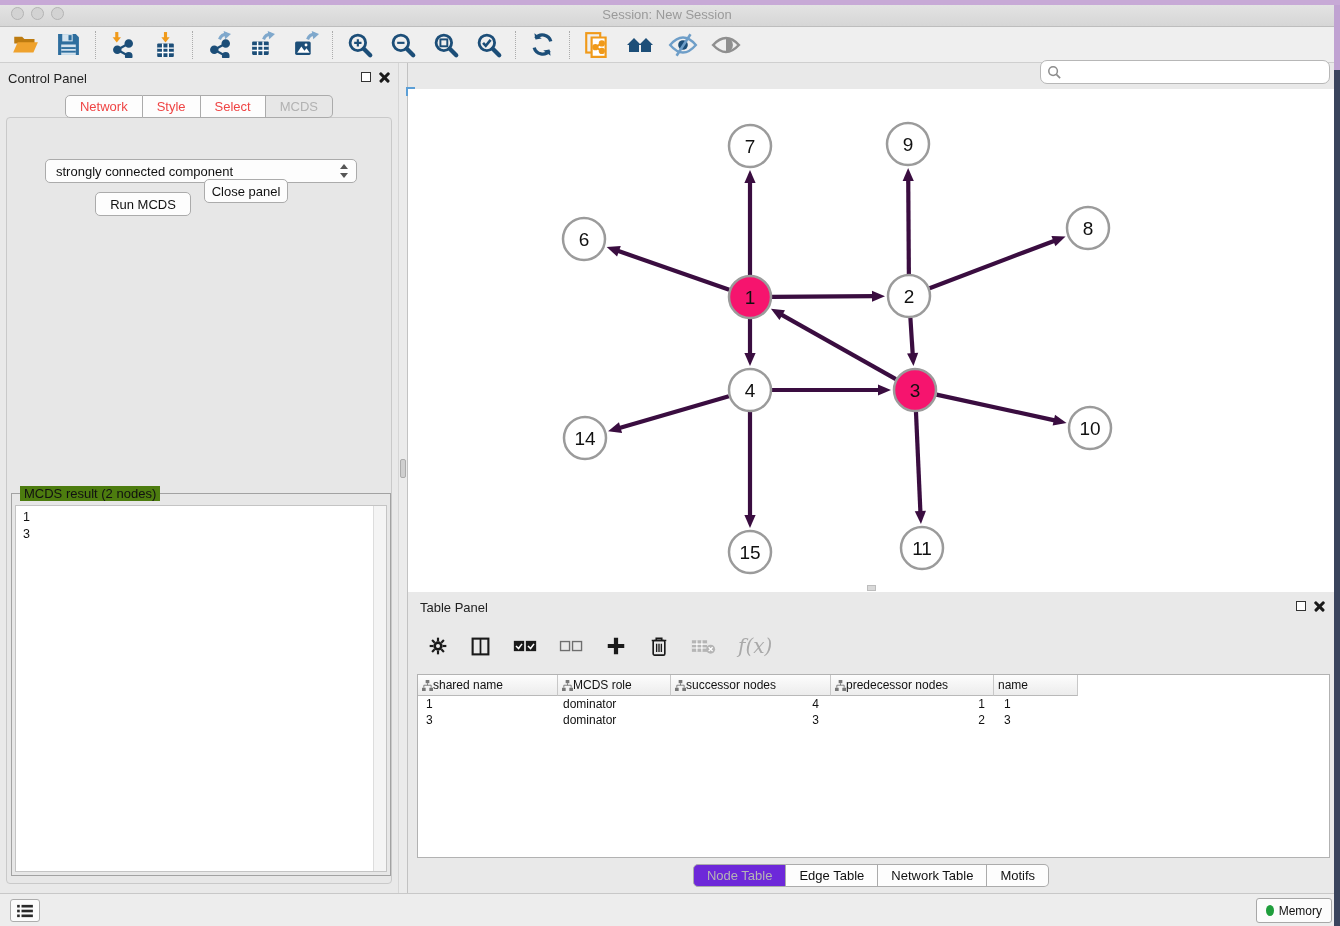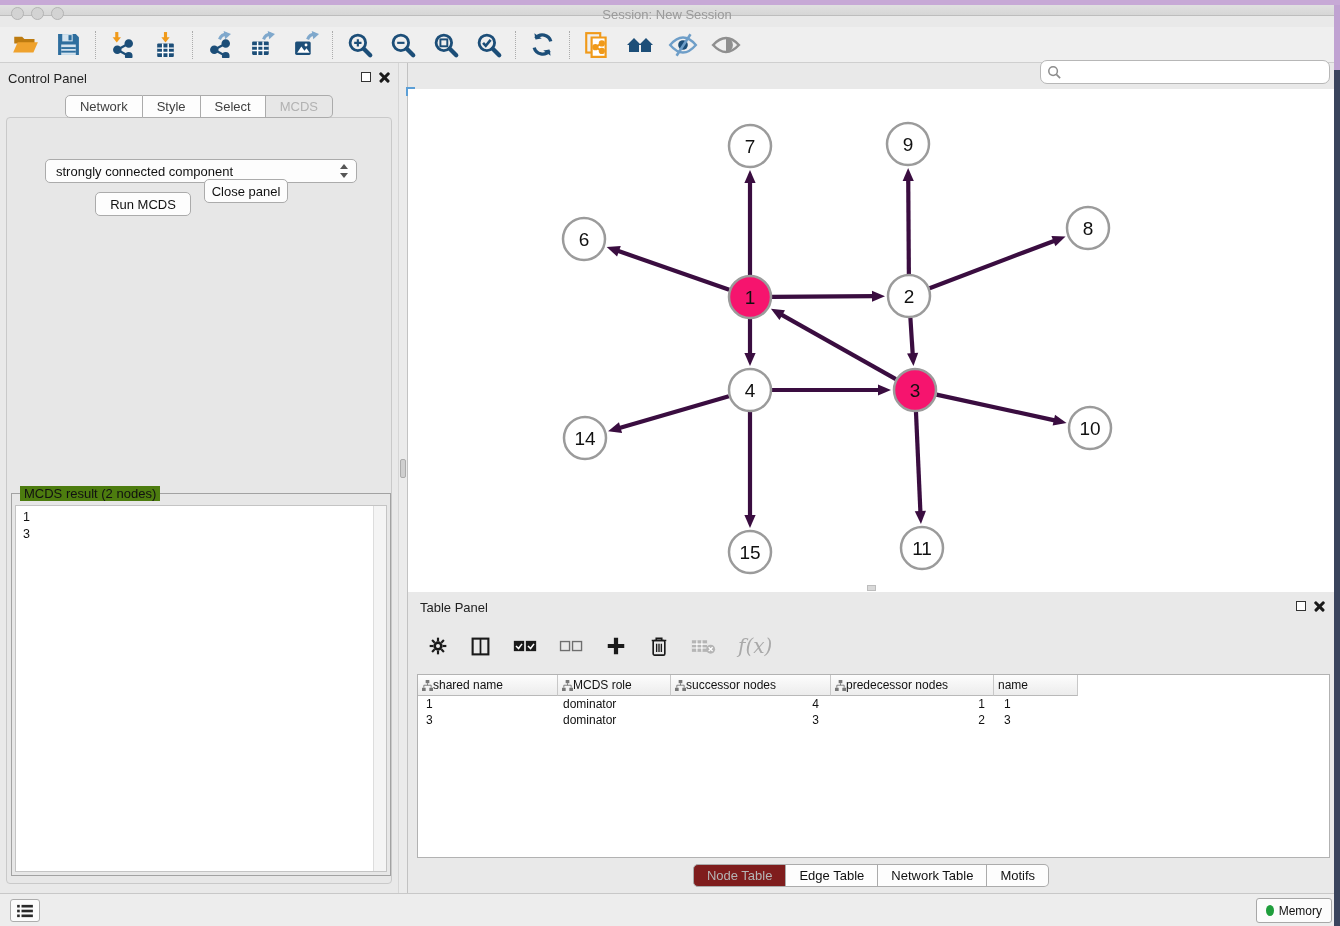--- a/index.html
+++ b/index.html
@@ -5,21 +5,21 @@
   * { margin:0; padding:0; box-sizing:border-box; }
   html,body { width:1340px; height:926px; overflow:hidden; }
   body { background:#3A445D; font-family:"Liberation Sans", sans-serif; position:relative; }
 
   .accent-top { position:absolute; left:0; top:0; width:1340px; height:5px; background:linear-gradient(90deg,#CBA9D8,#C4A6D6); z-index:50; }
   .accent-right { position:absolute; left:1333px; top:0; width:7px; height:70px; background:#C0A2D2; z-index:1; }
 
   .app { position:absolute; left:0; top:0; width:1334px; height:926px; background:#E9E9E9; z-index:2; }
 
   
-  .titlebar { position:absolute; left:0; top:0; width:100%; height:16px;
+  .titlebar { position:absolute; left:0; top:0; width:100%; height:27px;
     background:linear-gradient(#E6E6E6,#D6D6D6); border-bottom:1px solid #BDBDBD; }
   .tl-dot { position:absolute; top:7px; width:13px; height:13px; border-radius:50%;
     background:#D3D3D3; border:1px solid #B4B4B4; }
   .title-text { position:absolute; left:0; right:0; top:0; height:27px; line-height:29px;
     text-align:center; font-size:13px; color:#9A9A9A; }
 
   
   .toolbar { position:absolute; left:0; top:27px; width:100%; height:36px; background:#EFEFEF;
     border-bottom:1px solid #CFCFCF; display:flex; align-items:center; padding-left:4px; }
   .tb-btn { width:43px; height:34px; display:flex; align-items:center; justify-content:center; background:none; border:none; }
@@ -35,21 +35,21 @@
   .panel-icons { position:absolute; right:8px; top:8px; display:flex; gap:8px; align-items:center; }
   .float-icon { width:10px; height:10px; border:1.6px solid #333; background:#fff; display:inline-block; }
   .close-x { width:11px; height:11px; position:relative; display:inline-block; }
   .close-x:before,.close-x:after { content:""; position:absolute; left:-1px; top:4.5px; width:13px; height:2.6px; background:#1A1A1A; border-radius:1px; }
   .close-x:before { transform:rotate(45deg); } .close-x:after { transform:rotate(-45deg); }
 
   .cp-content { position:absolute; left:6px; top:54px; width:386px; height:767px;
     border:1px solid #C9C9C9; border-radius:4px; background:#E7E7E7; }
   .cp-tabs { position:absolute; left:0; top:32px; width:100%; display:flex; justify-content:center; z-index:3; }
   .cp-tab { height:23px; padding:0 14px; font-size:13px; background:#FDFDFD; border:1px solid #ABABAB;
-    border-left-width:0; color:#404040; font-family:"Liberation Sans",sans-serif; }
+    border-left-width:0; color:#ef4444; font-family:"Liberation Sans",sans-serif; }
   .cp-tab:first-child { border-left-width:1px; border-radius:5px 0 0 5px; }
   .cp-tab:last-child { border-radius:0 5px 5px 0; }
   .cp-tab.active { background:#E7E7E7; color:#B2B2B2; }
 
   .opt-label { position:absolute; left:0; top:22px; width:100%; text-align:center; font-size:13px; color:#111; }
   .criterion-select { position:absolute; left:38px; top:41px; width:312px; height:24px; background:#FDFDFD;
     border:1px solid #ABABAB; border-radius:5px; display:flex; align-items:center; padding:0 6px 0 10px; }
   .criterion-select span.val { flex:1; font-size:13px; color:#111; }
   .cp-btn { position:absolute; height:24px; background:#FDFDFD; border:1px solid #ABABAB; border-radius:5px;
     font-size:13px; color:#111; font-family:"Liberation Sans",sans-serif; }
@@ -92,21 +92,21 @@
     border-right:1px solid #C8C8C8; border-bottom:1px solid #B9B9B9; font-size:12px; color:#111; padding:0 4px; }
   .th .lbl { flex:1; text-align:left; }
   .trow { display:flex; height:16px; align-items:center; font-size:12px; color:#111; }
   .td { overflow:hidden; white-space:nowrap; }
 
   .tp-tabs { position:absolute; left:0; top:272px; width:100%; display:flex; justify-content:center; }
   .tp-tab { height:23px; padding:0 13px; font-size:13px; background:#FDFDFD; border:1px solid #ABABAB;
     border-left-width:0; color:#111; font-family:"Liberation Sans",sans-serif; }
   .tp-tab:first-child { border-left-width:1px; border-radius:5px 0 0 5px; }
   .tp-tab:last-child { border-radius:0 5px 5px 0; }
-  .tp-tab.active { background:#7f1d1d; color:#B5B5B5; }
+  .tp-tab.active { background:#6d28d9; color:#B5B5B5; }
 
   
   .status-bar { position:absolute; left:0; top:893px; width:100%; height:33px; background:#EDEDED; border-top:1px solid #C8C8C8; }
   .list-btn { position:absolute; left:10px; top:5px; width:30px; height:23px; background:#FCFCFC; border:1px solid #ADADAD; border-radius:3px;
     display:flex; align-items:center; justify-content:center; }
   .memory-btn { position:absolute; right:2px; top:4px; height:25px; padding:0 9px; background:#FCFCFC; border:1px solid #A8A8A8; border-radius:3px;
     display:flex; align-items:center; gap:5px; font-size:12px; color:#111; font-family:"Liberation Sans",sans-serif; }
   .mem-dot { width:8px; height:11px; border-radius:50%; }
 </style>
 </head>

